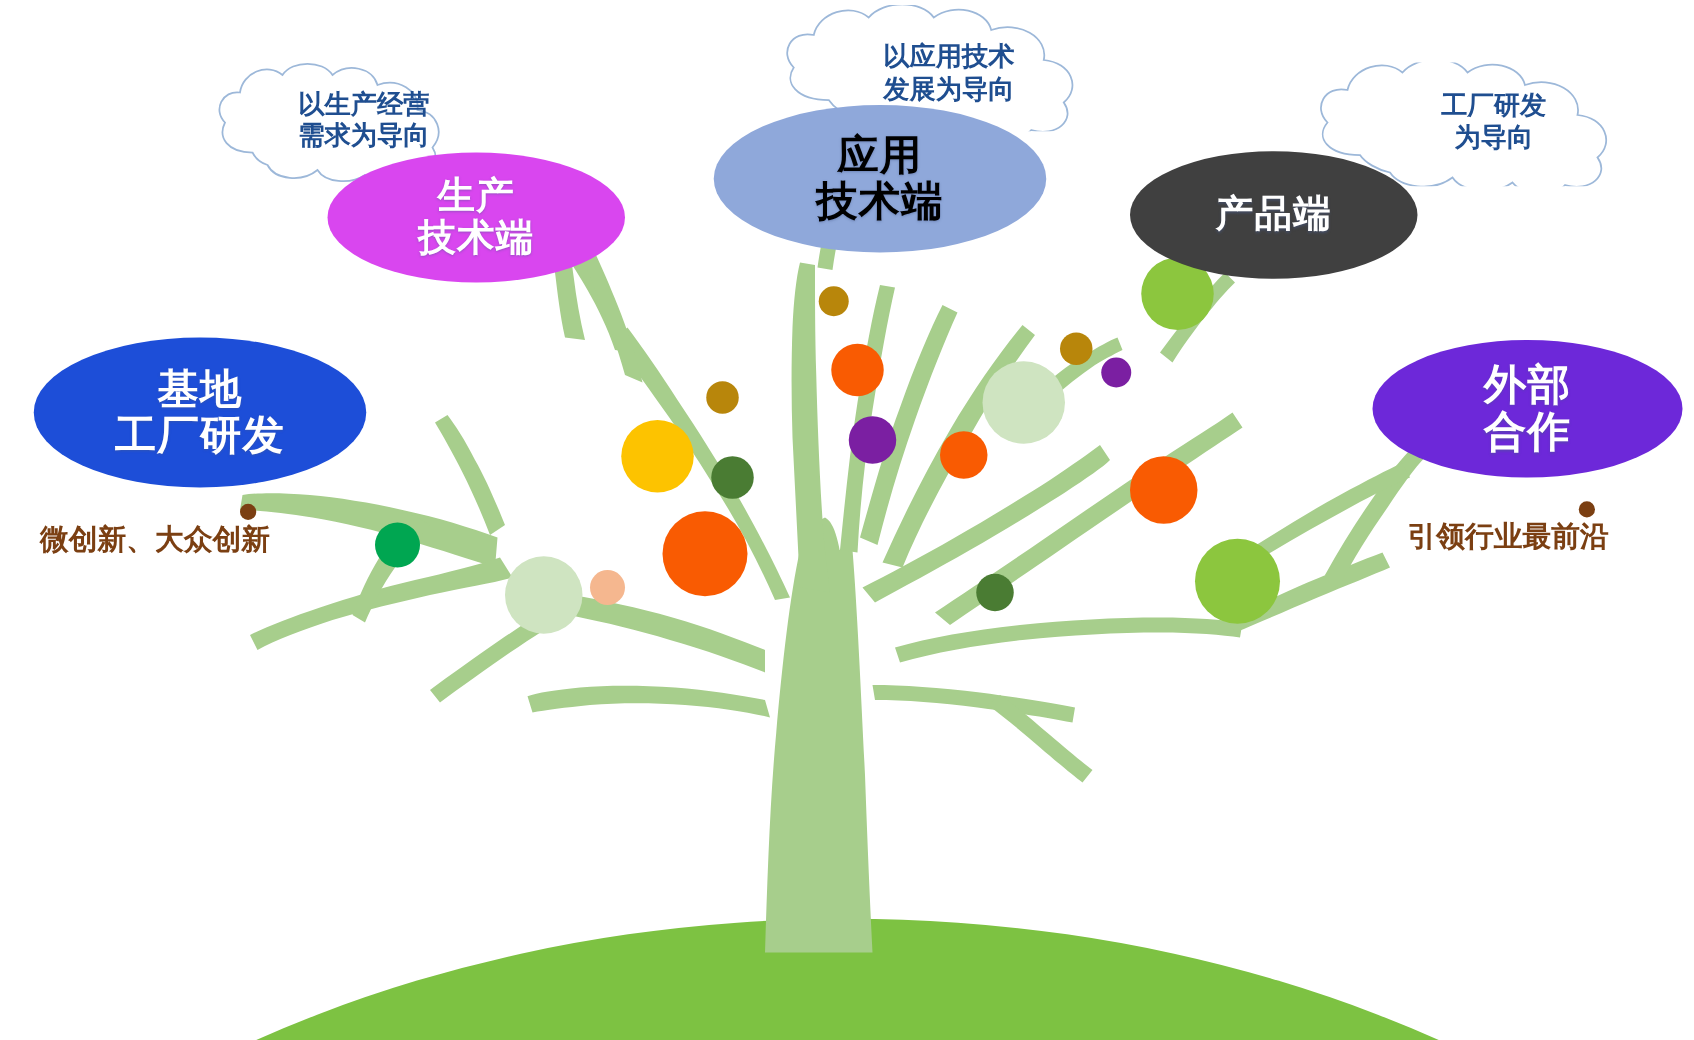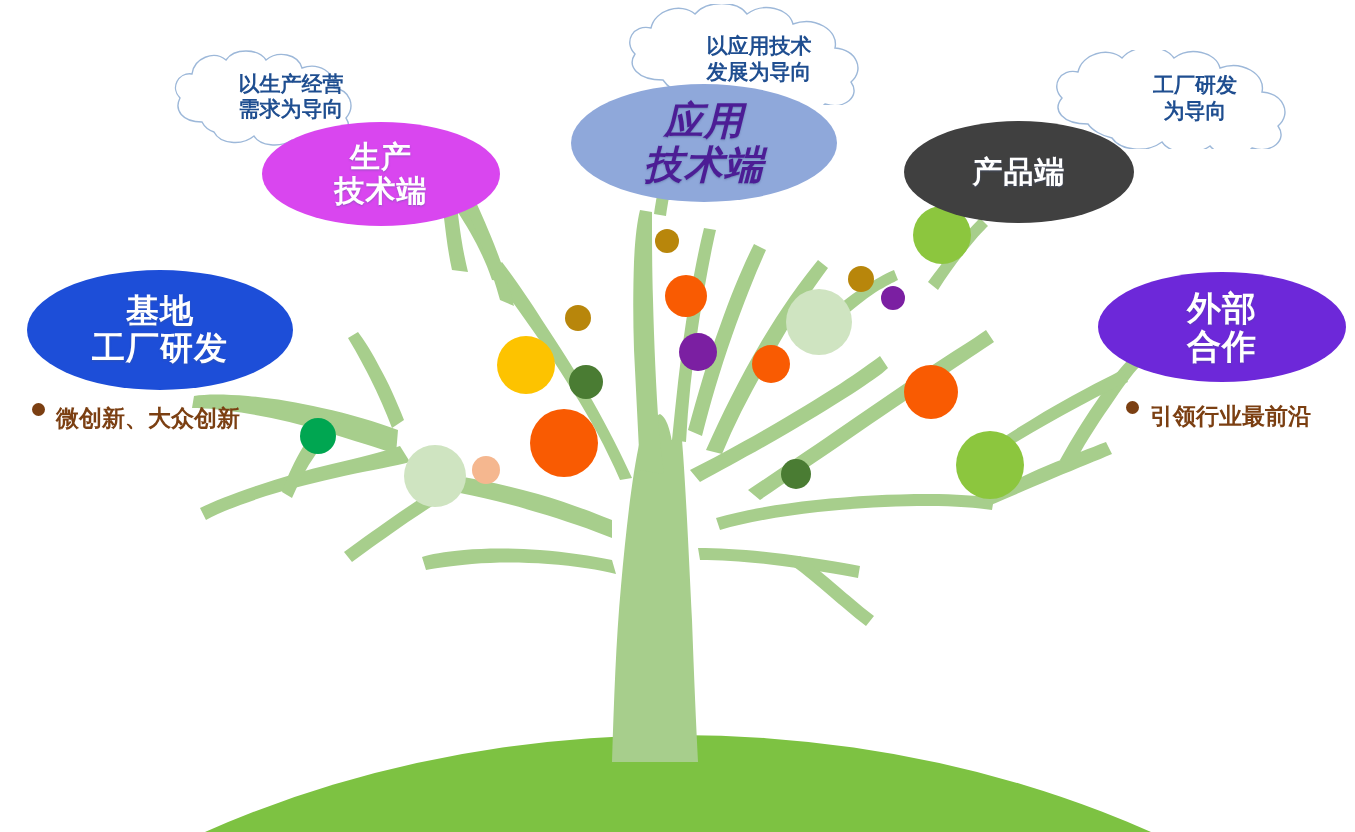--- a/index.html
+++ b/index.html
@@ -62,24 +62,25 @@
     height: 100%;
   }
   .cloud .cloud-text {
     position: relative;
     z-index: 2;
   }
   
   .bullet-note {
     position: absolute;
     display: flex;
-    align-items: flex-start;
+    align-items: flex-end;
     color: #7b3f12;
     font-weight: bold;
     white-space: nowrap;
+    flex-direction: column;
   }
   .bullet-note .dot {
     width: 13px;
     height: 13px;
     border-radius: 50%;
     background: #7b3f12;
     margin-right: 11px;
     flex: 0 0 auto;
   }
 </style>
@@ -389,21 +390,21 @@
   </div>
 
   <div class="node-ellipse" id="node-0" style="left: 27px; top: 270px; width: 266px; height: 120px; font-size: 33px; background: #1d4ed8; color: rgb(255, 255, 255);">
     <span>基地
 工厂研发</span>
   </div>
   <div class="node-ellipse" id="node-1" style="left: 262px; top: 122px; width: 238px; height: 104px; font-size: 30px; background: #d946ef; color: rgb(255, 255, 255);">
     <span>生产
 技术端</span>
   </div>
-  <div class="node-ellipse" id="node-2" style="left: 571px; top: 84px; width: 266px; height: 118px; font-size: 39px; background: rgb(143, 168, 218); color: #4c1d95; font-style: italic;">
+  <div class="node-ellipse" id="node-2" style="left: 571px; top: 84px; width: 266px; height: 118px; font-size: 33px; background: rgb(143, 168, 218); color: #000000;">
     <span>应用
 技术端</span>
   </div>
   <div class="node-ellipse" id="node-3" style="left: 904px; top: 121px; width: 230px; height: 102px; font-size: 30px; background: #404040; color: rgb(255, 255, 255);">
     <span>产品端</span>
   </div>
   <div class="node-ellipse" id="node-4" style="left: 1098px; top: 272px; width: 248px; height: 110px; font-size: 34px; background: #6d28d9; color: rgb(255, 255, 255);">
     <span>外部
 合作</span>
   </div>

